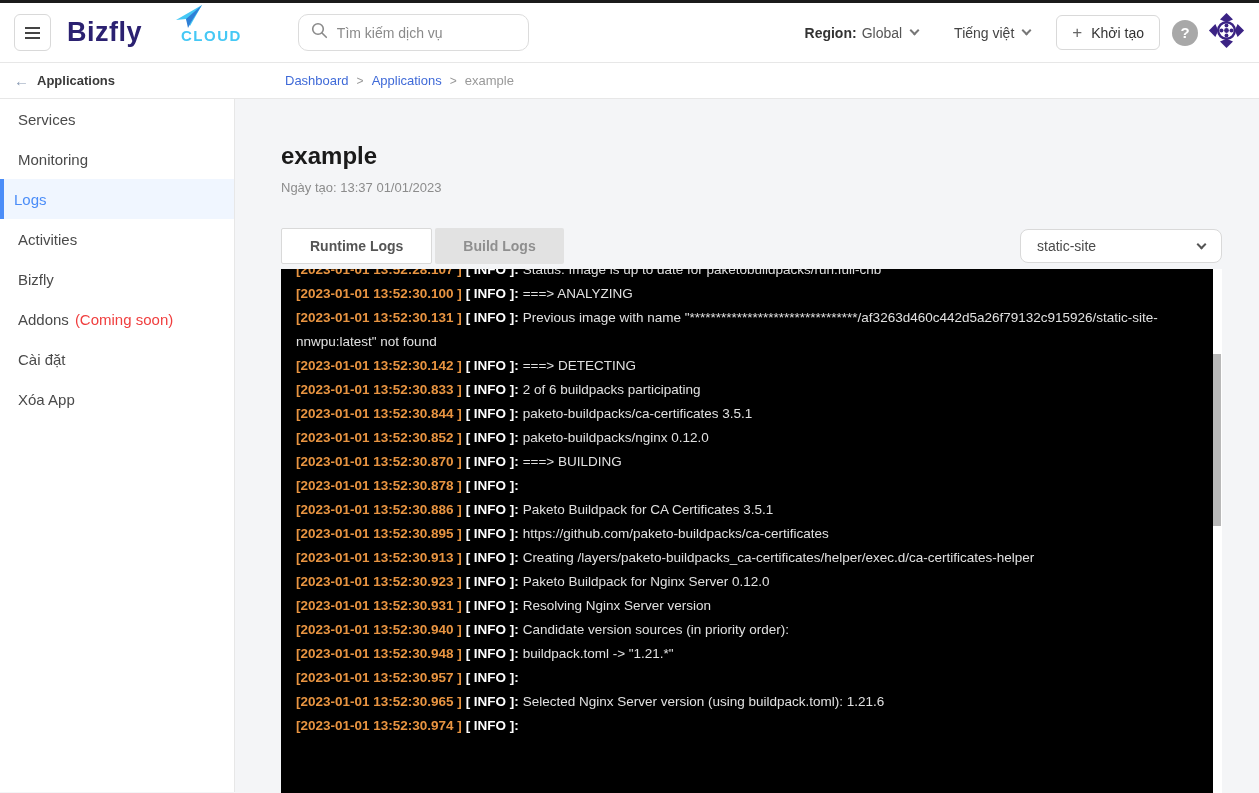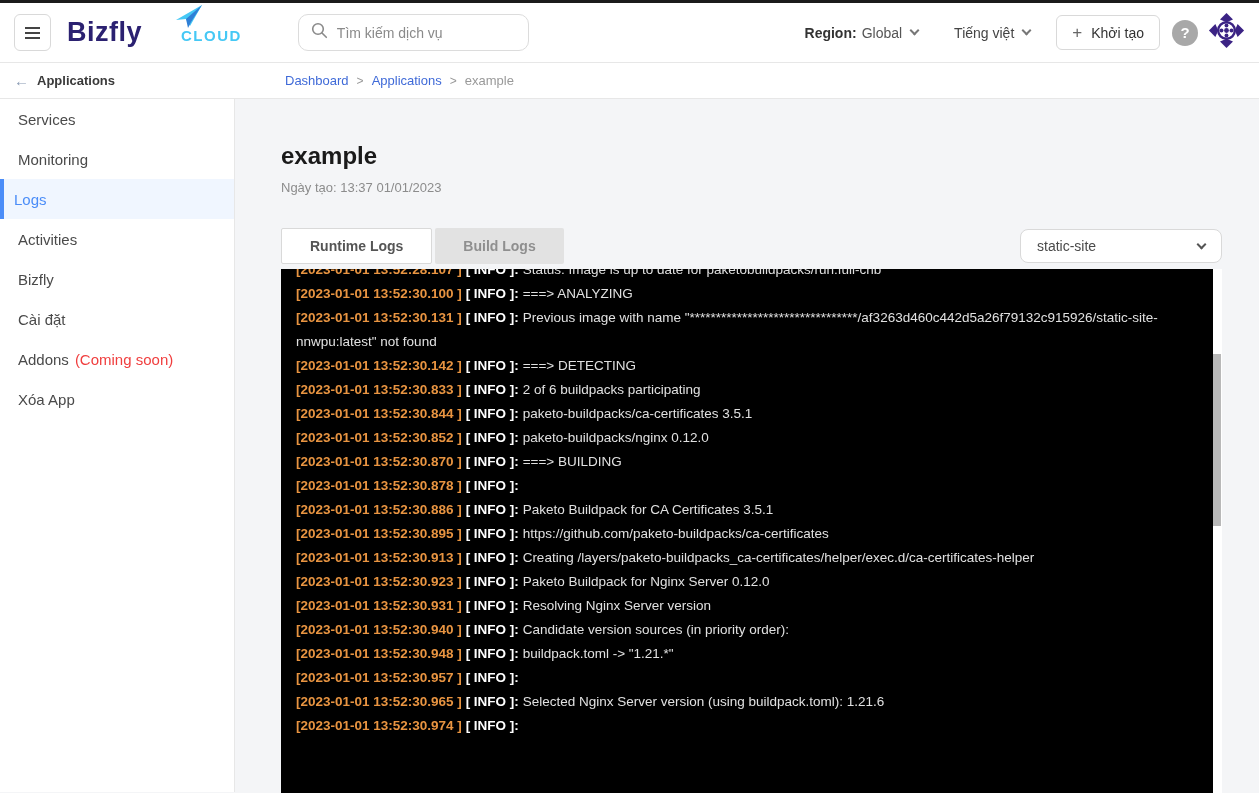--- a/index.html
+++ b/index.html
@@ -167,25 +167,25 @@
       <div class="side-item active">
         <span>Logs</span>
       </div>
       <div class="side-item">
         <span>Activities</span>
       </div>
       <div class="side-item">
         <span>Bizfly</span>
       </div>
       <div class="side-item">
-        <span>Cài đặt</span>
-      </div>
-      <div class="side-item">
         <span>Addons</span>
         <span class="coming-soon">(Coming soon)</span>
+      </div>
+      <div class="side-item">
+        <span>Cài đặt</span>
       </div>
       <div class="side-item">
         <span>Xóa App</span>
       </div>
     </div>
 
   <div class="main">
     <div class="page-title">example</div>
     <div class="created-at">Ngày tạo: 13:37 01/01/2023</div>
 

